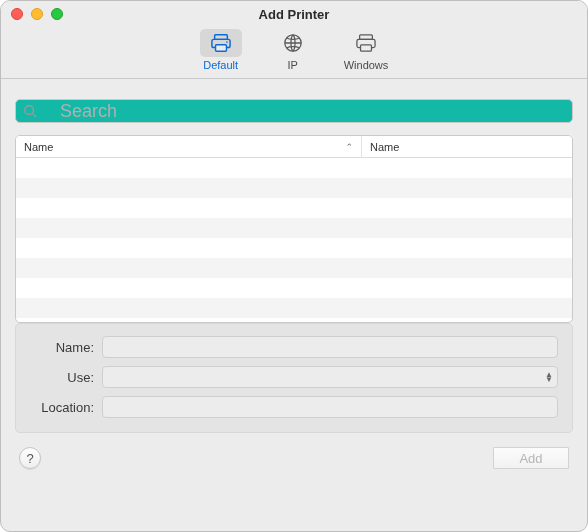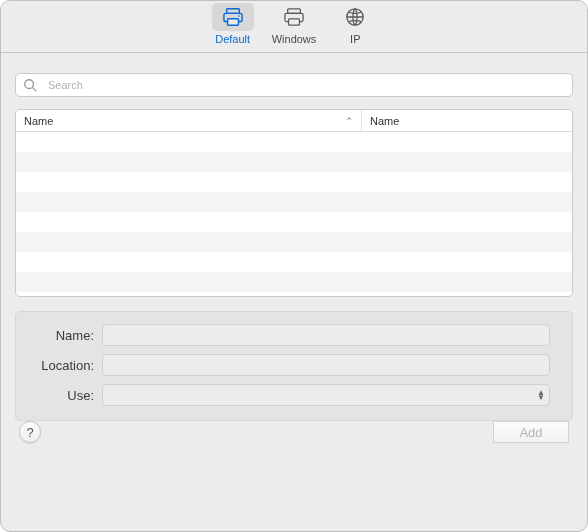--- a/index.html
+++ b/index.html
@@ -22,21 +22,21 @@
   .traffic-lights { display: flex; gap: 8px; margin-left: 10px; }
   .tl { width: 12px; height: 12px; border-radius: 50%; }
   .tl.red { background: #ff5f57; border: 0.5px solid #e24238; }
   .tl.yellow { background: #febc2e; border: 0.5px solid #e1a020; }
   .tl.green { background: #28c840; border: 0.5px solid #1da52e; }
   .title { position: absolute; left: 0; right: 0; text-align: center; font-weight: 600; font-size: 13px; color: #2a2a2a; }
 
   .toolbar {
     height: 52px;
     display: flex; justify-content: center; align-items: flex-start;
-    gap: 18px;
+    gap: 30px;
     padding-top: 2px;
     border-bottom: 1px solid #c9c9c9;
     background: #ececec;
   }
   .tool-item { display: flex; flex-direction: column; align-items: center; gap: 2px; cursor: default; }
   .tool-icon-wrap {
     width: 42px; height: 28px;
     display: flex; align-items: center; justify-content: center;
     border-radius: 5px;
   }
@@ -52,35 +52,34 @@
   .search-wrap {
     position: relative;
     margin-bottom: 12px;
   }
   .search-icon-svg { position: absolute; left: 8px; top: 50%; transform: translateY(-50%); }
   .search-input {
     width: 100%;
     height: 24px;
     border: 1px solid #c9c9c9;
     border-radius: 5px;
-    background: #ffffff;
-    padding: 0 8px 0 32px;
-    font-size: 11px;
+    background: #14b8a6;
+    padding: 0 8px 0 44px;
+    font-size: 18px;
     color: #333;
     outline: none;
   }
   .search-input::placeholder { color: #b0b0b0; }
 
   .list-box {
     border: 1px solid #c9c9c9;
     border-radius: 5px;
     background: #fff;
     overflow: hidden;
     height: 188px;
-    margin-bottom: 14px;
   }
   .list-header {
     display: flex;
     height: 22px;
     background: #fff;
     border-bottom: 1px solid #dcdcdc;
     font-size: 11px;
     color: #333;
   }
   .col-name { flex: 0 0 346px; display: flex; align-items: center; padding-left: 8px; position: relative; border-right: 1px solid #e3e3e3; }
@@ -88,21 +87,22 @@
   .sort-caret { position: absolute; right: 8px; top: 50%; transform: translateY(-50%); font-size: 9px; color: #6b6b6b; }
   .list-rows { height: calc(100% - 22px); }
   .list-row { height: 20px; }
   .list-row:nth-child(odd) { background: #fff; }
   .list-row:nth-child(even) { background: #f4f4f4; }
 
   .form-box {
     border: 1px solid #d7d7d7;
     border-radius: 5px;
     background: #e4e4e4;
-    padding: 12px 22px 14px 14px;
+    padding: 12px 14px 14px 14px;
+    margin-bottom: 14px;
   }
   .form-row { display: flex; align-items: center; margin-bottom: 8px; }
   .form-row:last-child { margin-bottom: 0; }
   .form-label { width: 72px; text-align: right; padding-right: 8px; font-size: 13px; color: #3a3a3a; }
   .form-field {
     flex: 1;
     height: 22px;
     border: 1px solid #cfcfcf;
     border-radius: 4px;
     background: #ececec;
@@ -142,56 +142,64 @@
     color: #b6b6b6;
     font-size: 13px;
     display: flex; align-items: center; justify-content: center;
   }
 </style>
 </head>
 <body>
 
 <div class="window">
 
+  <div class="titlebar">
+    <div class="traffic-lights">
+      <div class="tl red"></div>
+      <div class="tl yellow"></div>
+      <div class="tl green"></div>
+    </div>
+    <div class="title">Add Printer</div>
+  </div>
 
   <div class="toolbar">
     <div class="tool-item selected">
       <div class="tool-icon-wrap">
         <svg width="22" height="20" viewBox="0 0 24 22" fill="none" stroke="#0a6ad6" stroke-width="1.6">
           <rect x="5" y="2" width="14" height="5" rx="1"></rect>
           <rect x="2" y="7" width="20" height="9" rx="2"></rect>
           <rect x="6" y="13" width="12" height="7" rx="1" fill="#ececec"></rect>
           <circle cx="18.5" cy="10" r="0.9" fill="#0a6ad6" stroke="none"></circle>
         </svg>
       </div>
       <span class="tool-label">Default</span>
-    </div>
-    <div class="tool-item">
-      <div class="tool-icon-wrap">
-        <svg width="22" height="20" viewBox="0 0 24 22" fill="none" stroke="#5a5a5a" stroke-width="1.4">
-          <rect x="5" y="2" width="14" height="5" rx="1"></rect>
-          <rect x="2" y="7" width="20" height="9" rx="2"></rect>
-          <rect x="6" y="13" width="12" height="7" rx="1" fill="#ececec"></rect>
-        </svg>
-      </div>
-      <span class="tool-label">Windows</span>
     </div>
     <div class="tool-item">
       <div class="tool-icon-wrap">
         <svg width="20" height="20" viewBox="0 0 22 22" fill="none" stroke="#5a5a5a" stroke-width="1.4">
           <circle cx="11" cy="11" r="9"></circle>
           <path d="M2 11h18"></path>
           <path d="M11 2c3 3 3 15 0 18"></path>
           <path d="M11 2c-3 3-3 15 0 18"></path>
           <path d="M4 5.5c3 2 11 2 14 0"></path>
           <path d="M4 16.5c3-2 11-2 14 0"></path>
         </svg>
       </div>
       <span class="tool-label">IP</span>
     </div>
+    <div class="tool-item">
+      <div class="tool-icon-wrap">
+        <svg width="22" height="20" viewBox="0 0 24 22" fill="none" stroke="#5a5a5a" stroke-width="1.4">
+          <rect x="5" y="2" width="14" height="5" rx="1"></rect>
+          <rect x="2" y="7" width="20" height="9" rx="2"></rect>
+          <rect x="6" y="13" width="12" height="7" rx="1" fill="#ececec"></rect>
+        </svg>
+      </div>
+      <span class="tool-label">Windows</span>
+    </div>
   </div>
 
   <div class="content">
 
     <div class="search-wrap">
       <svg class="search-icon-svg" width="14" height="14" viewBox="0 0 16 16" fill="none" stroke="#9a9a9a" stroke-width="1.6">
         <circle cx="7" cy="7" r="5"></circle>
         <line x1="11" y1="11" x2="15" y2="15"></line>
       </svg>
       <input class="search-input" type="text" placeholder="Search" style="">
@@ -218,33 +226,33 @@
         <div class="list-row"></div>
       </div>
     </div>
 
     <div class="form-box">
       <div class="form-row">
         <div class="form-label">Name:</div>
         <input class="form-field" type="text" disabled="" value="" style="">
       </div>
       <div class="form-row">
-        <div class="form-label">Location:</div>
-        <input class="form-field" type="text" disabled="" value="" style="">
-      </div>
-      <div class="form-row">
         <div class="form-label">Use:</div>
         <div class="form-select">
           <span></span>
           <span class="select-arrows">
             <span>▲</span>
               <span>▼</span>
           </span>
         </div>
       </div>
+      <div class="form-row">
+        <div class="form-label">Location:</div>
+        <input class="form-field" type="text" disabled="" value="" style="">
+      </div>
     </div>
 
     <div class="footer">
       <div class="help-btn">
         <span>?</span>
       </div>
       <div class="add-btn">
         <span>Add</span>
       </div>
     </div>

